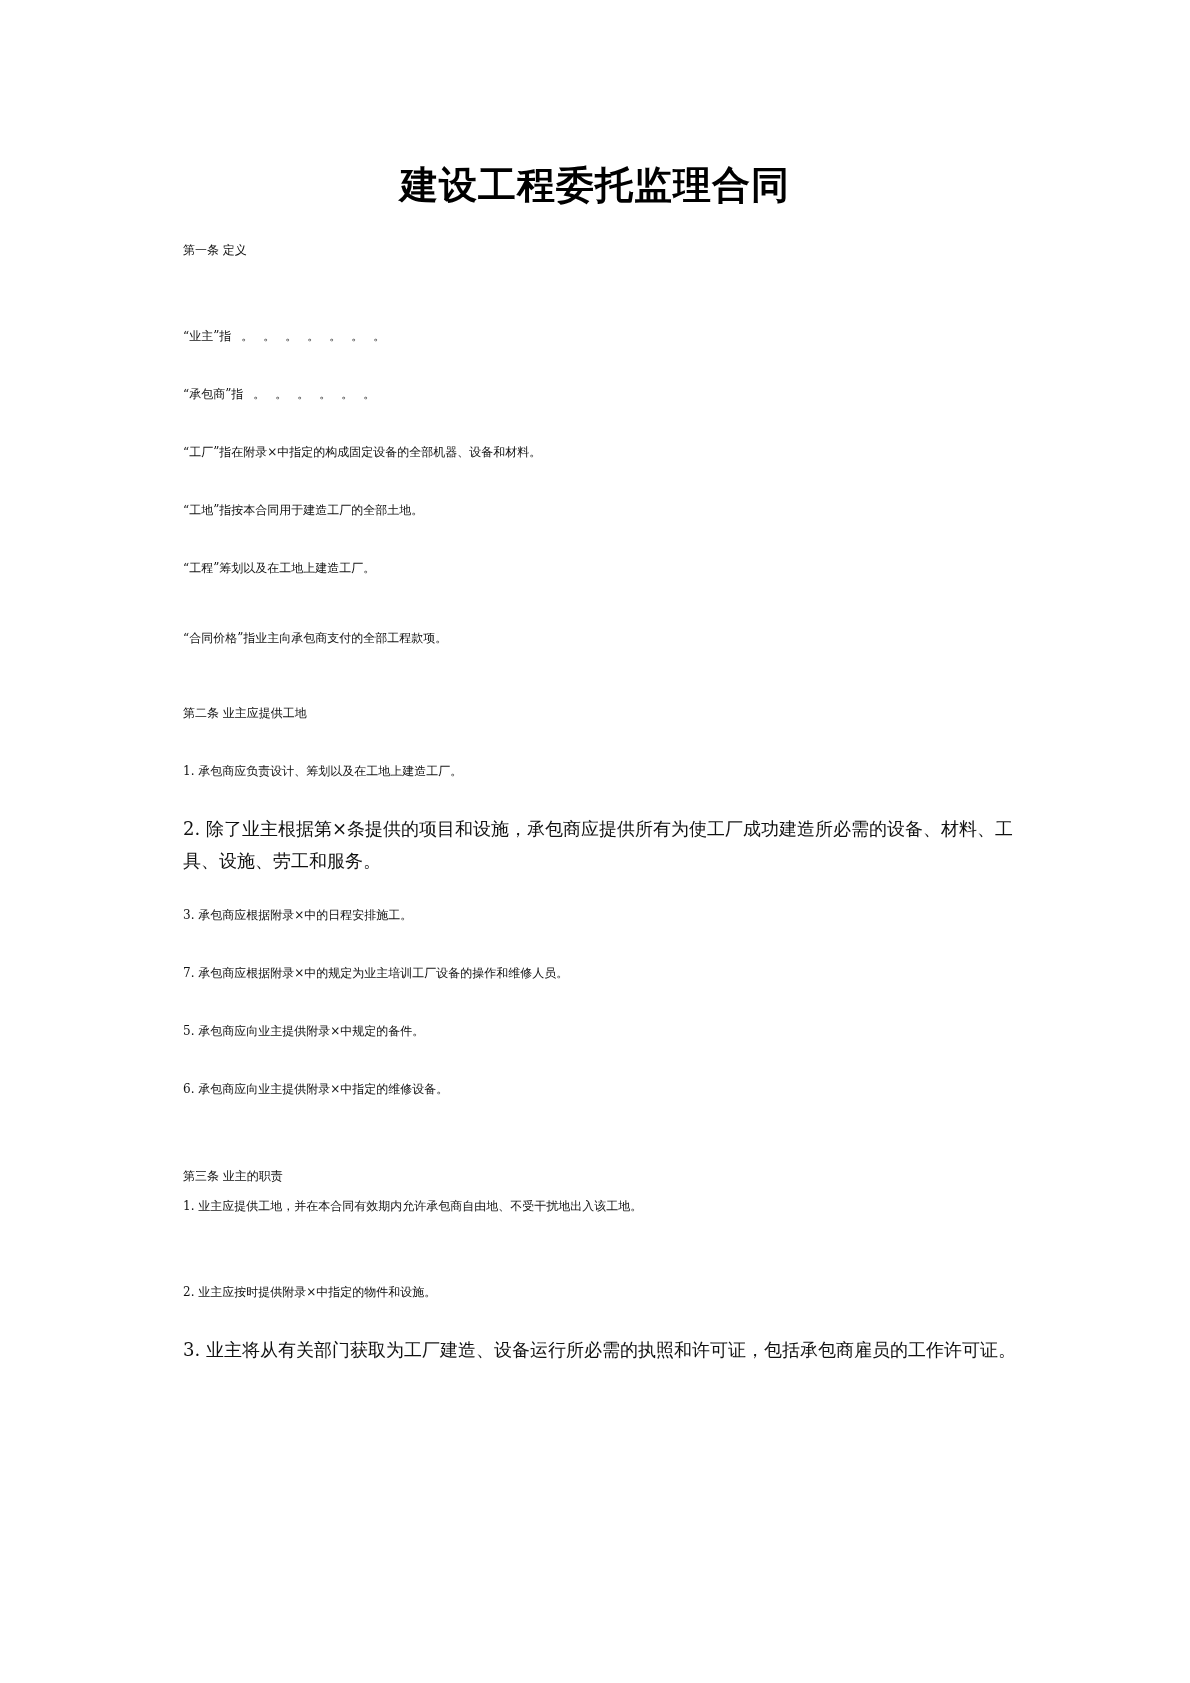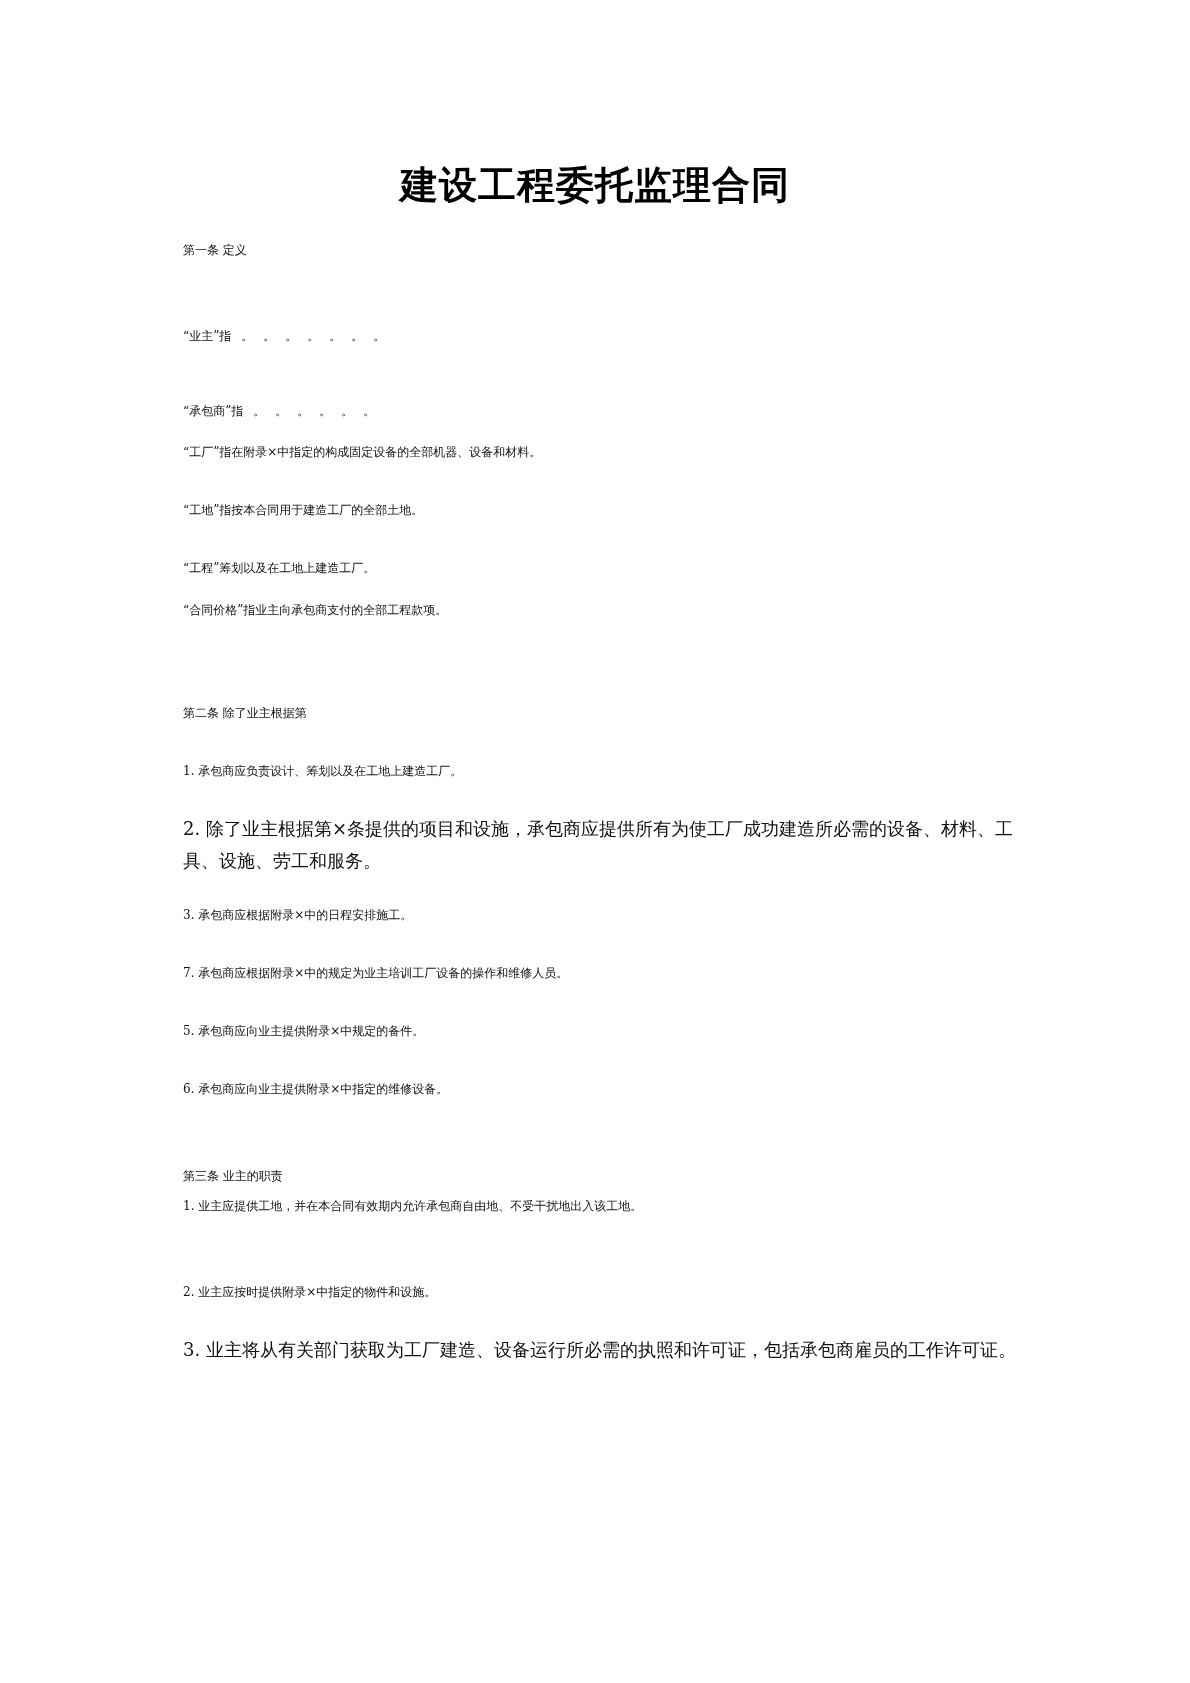--- a/index.html
+++ b/index.html
@@ -16,37 +16,37 @@
 <body>
 
 <div>
   <div class="title">建设工程委托监理合同</div>
 
   <div class="line" style="top:234px">第一条  定义</div>
 
   <div class="line" style="top:320px">
     <span>“业主”指</span><span class="dots">。。。。。。。</span>
   </div>
-  <div class="line" style="top:395px">
+  <div class="line" style="top:378px">
     <span>“承包商”指</span><span class="dots">。。。。。。</span>
   </div>
   <div class="line" style="top:436px">
     <span>“工厂”</span><span>指在附录×中指定的构成固定设备的全部机器、设备和材料。</span>
   </div>
   <div class="line" style="top:494px">
     <span>“工地”</span><span>指按本合同用于建造工厂的全部土地。</span>
   </div>
   <div class="line" style="top:552px">
     <span>“工程”</span><span>筹划以及在工地上建造工厂。</span>
   </div>
-  <div class="line" style="top:594px">
+  <div class="line" style="top:622px">
     <span>“合同价格”</span><span>指业主向承包商支付的全部工程款项。</span>
   </div>
 
-  <div class="line" style="top:697px">第二条  除了业主根据第</div>
+  <div class="line" style="top:697px">第二条  业主应提供工地</div>
   <div class="line" style="top:755px">1.  承包商应负责设计、筹划以及在工地上建造工厂。</div>
   <div class="wrap" style="top:813px">2.  除了业主根据第×条提供的项目和设施，承包商应提供所有为使工厂成功建造所必需的设备、材料、工具、设施、劳工和服务。</div>
   <div class="line" style="top:899px">3.  承包商应根据附录×中的日程安排施工。</div>
   <div class="line" style="top:957px">7.  承包商应根据附录×中的规定为业主培训工厂设备的操作和维修人员。</div>
   <div class="line" style="top:1015px">5.  承包商应向业主提供附录×中规定的备件。</div>
   <div class="line" style="top:1073px">6.  承包商应向业主提供附录×中指定的维修设备。</div>
 
   <div class="line" style="top:1160px">第三条  业主的职责</div>
   <div class="line" style="top:1190px">1.  业主应提供工地，并在本合同有效期内允许承包商自由地、不受干扰地出入该工地。</div>
   <div class="line" style="top:1276px">2.  业主应按时提供附录×中指定的物件和设施。</div>

